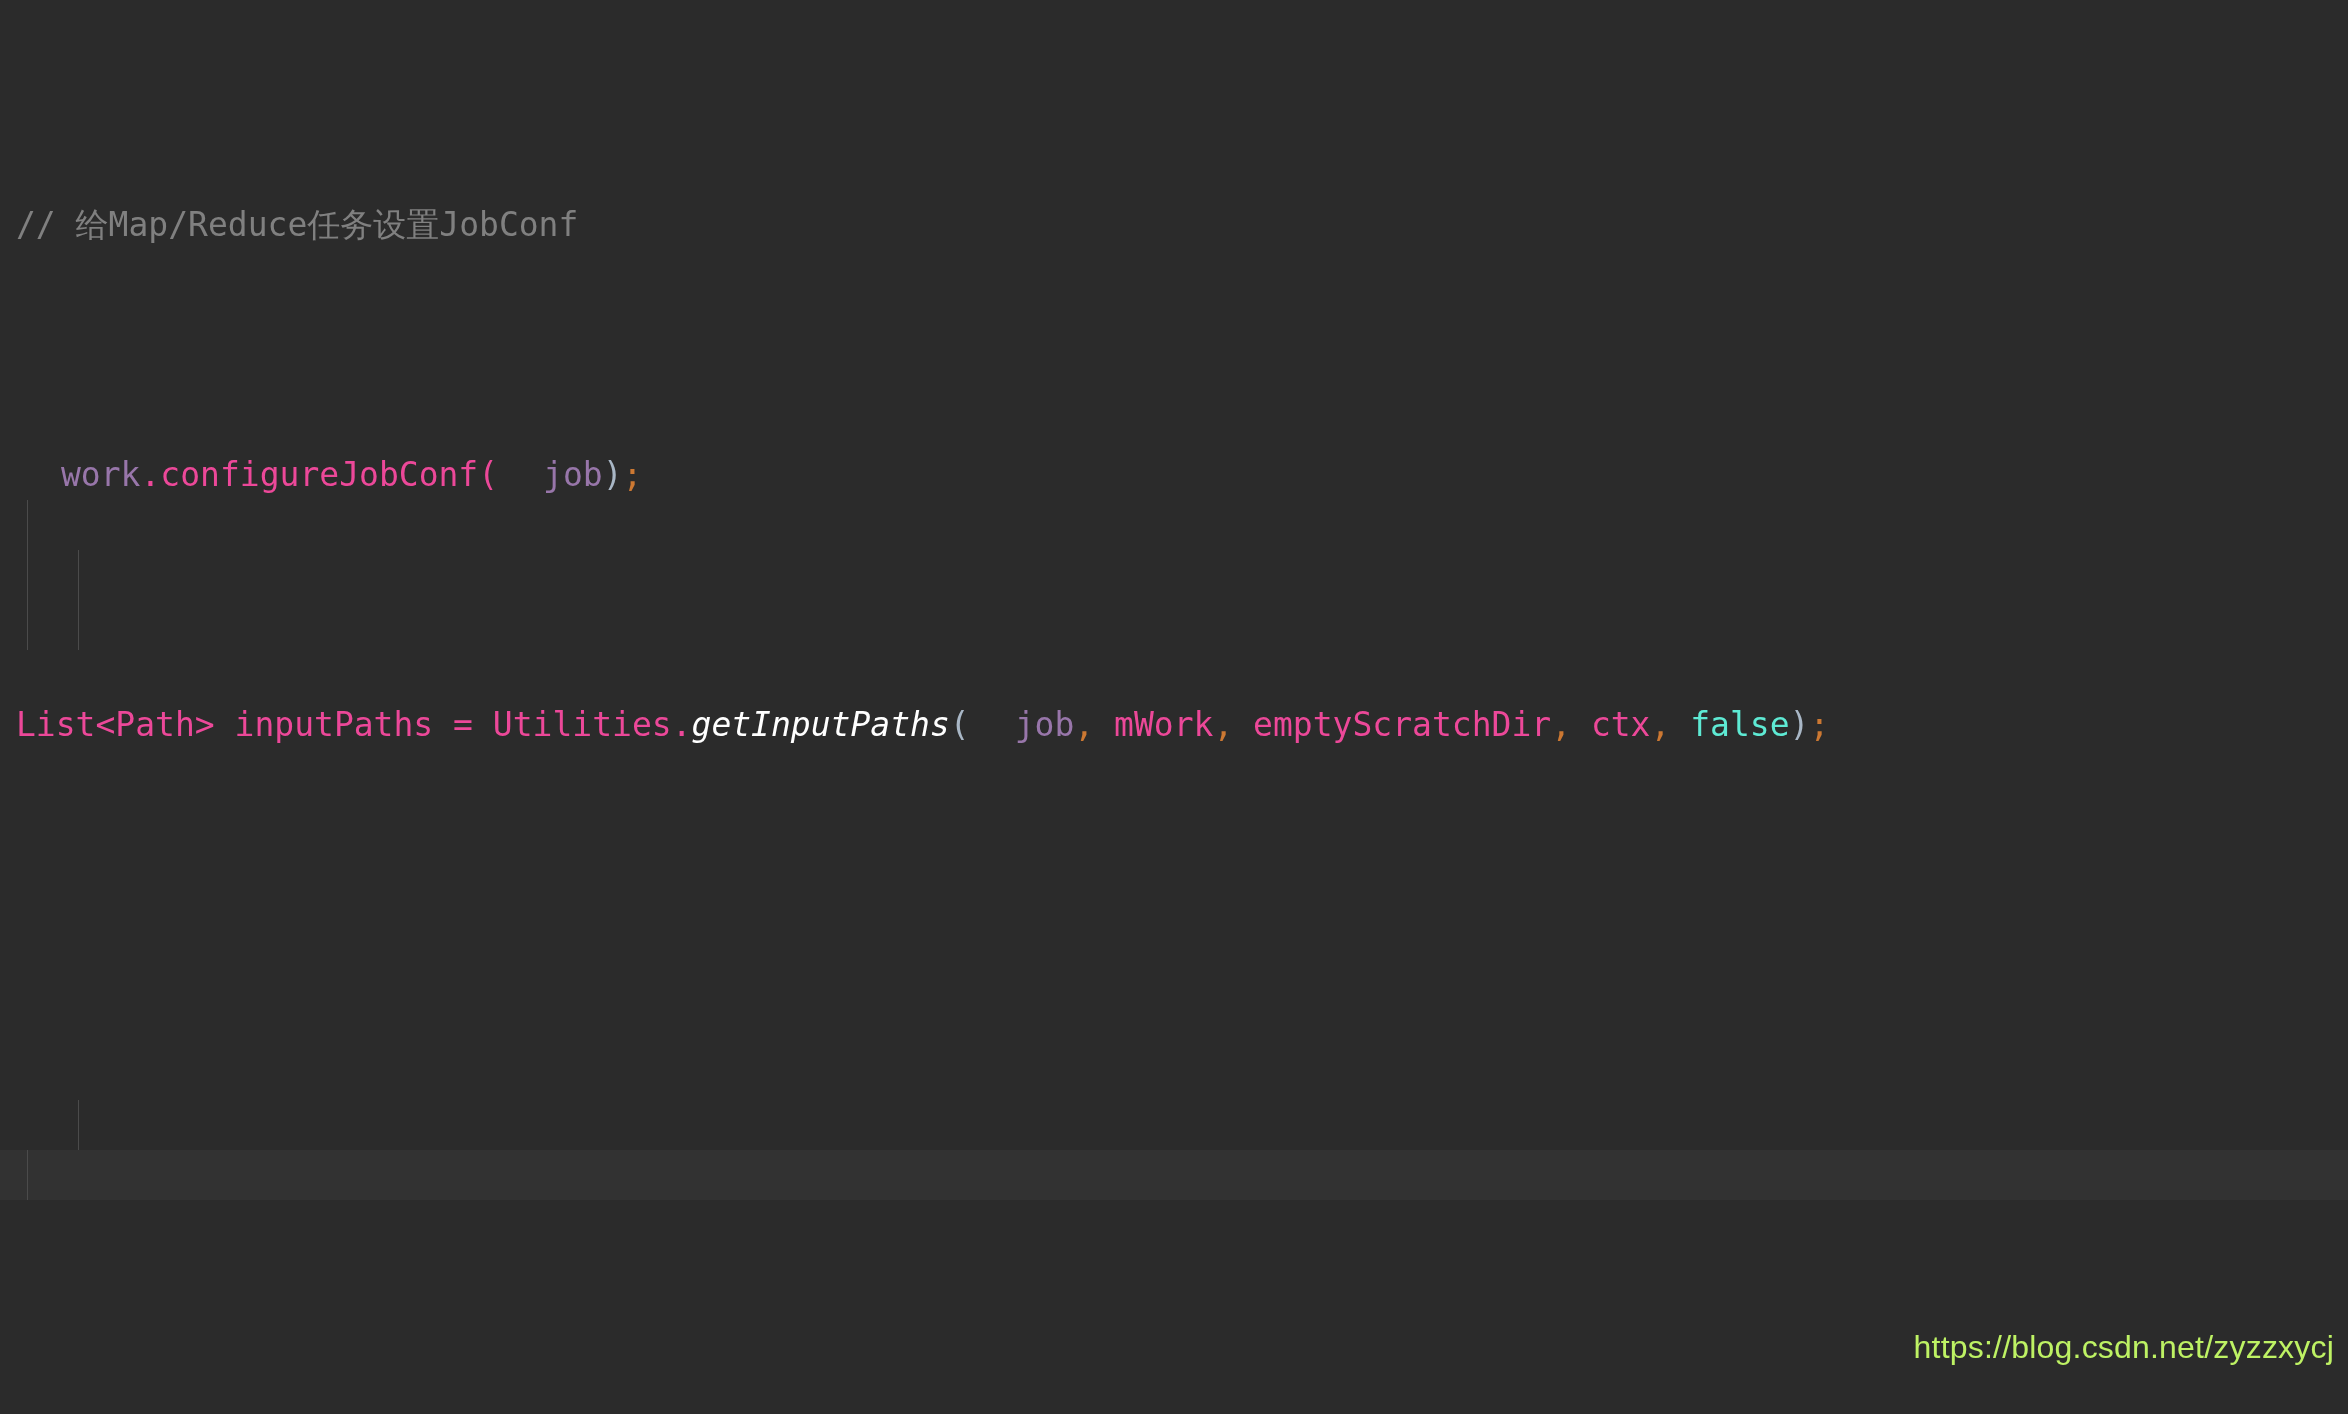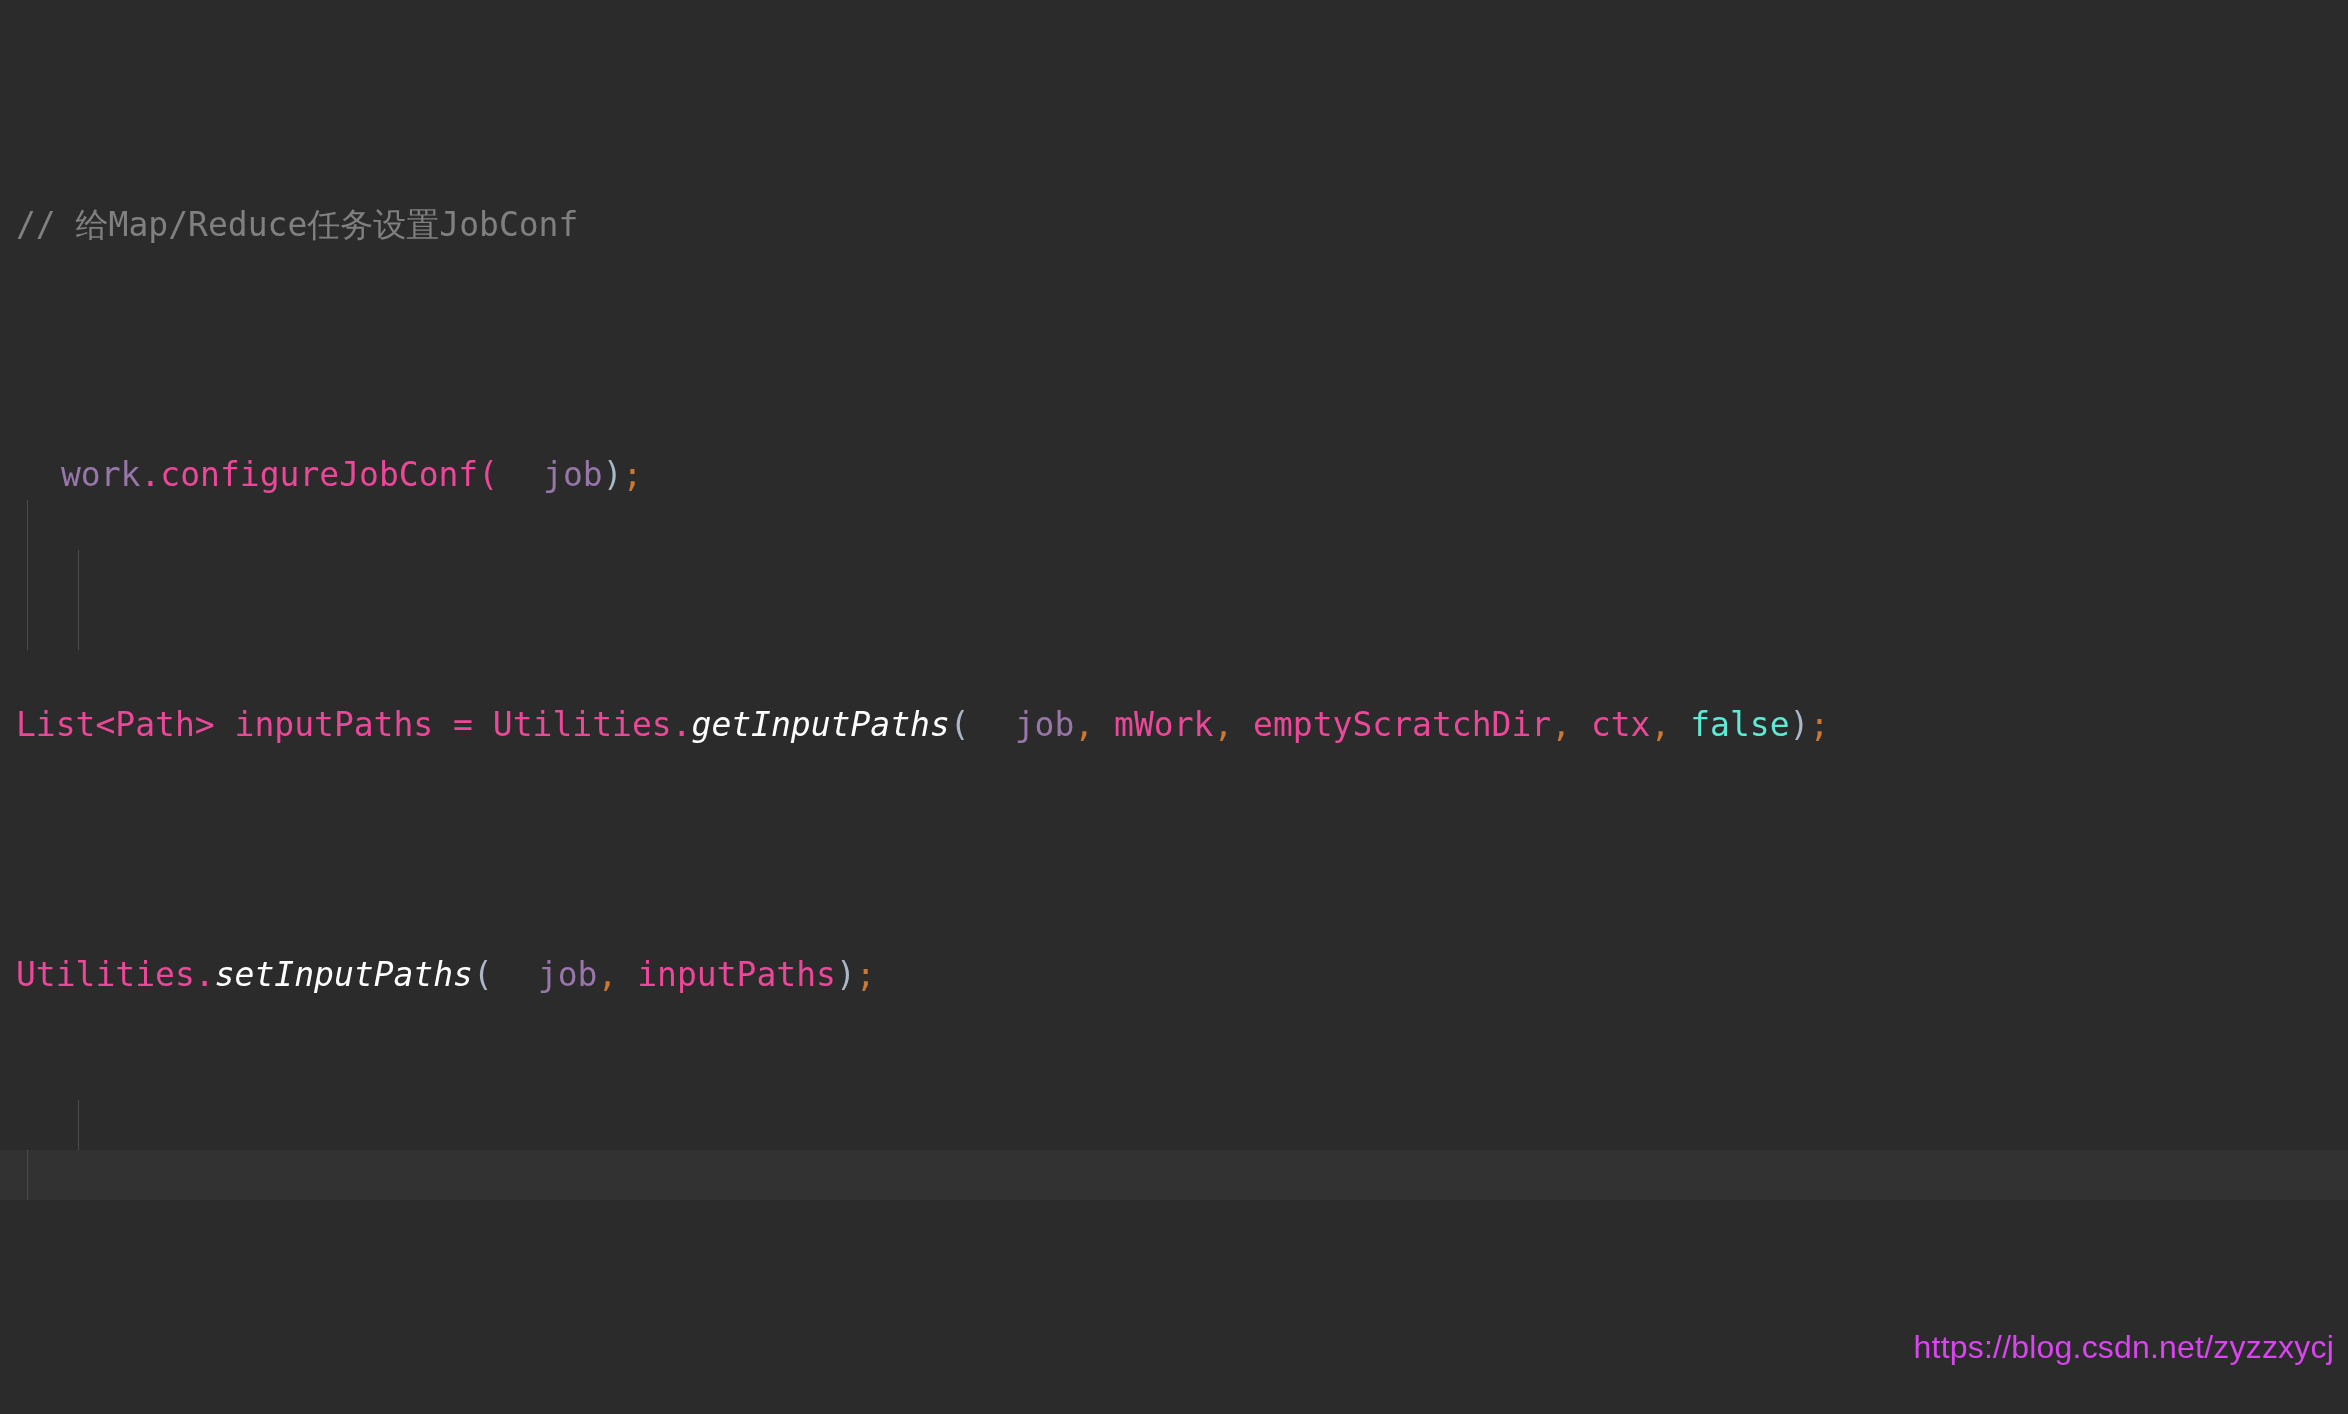--- a/index.html
+++ b/index.html
@@ -71,21 +71,21 @@
   .tok-field     { color: #9876aa; margin-left: 45px; }
   .tok-method    { color: #ffffff; font-style: italic; }
   .tok-punct     { color: #cc7832; }
   .tok-paren     { color: #a9b7c6; }
 
   
   .watermark {
     position: absolute;
     right: 14px;
     bottom: 10px;
-    color: #d946ef;
+    color: #bef264;
     font-family: "Liberation Sans", sans-serif;
     font-size: 32px;
     letter-spacing: 0.2px;
     z-index: 6;
     white-space: pre;
   }
 </style>
 </head>
 <body>
 
@@ -103,21 +103,20 @@
     
     <div class="line"><span class="tok-comment">// 给Map/Reduce任务设置JobConf</span></div>
 
     
     <div class="line"><span class="tok-field">work</span><span class="tok-default">.configureJobConf(</span><span class="tok-field">job</span><span class="tok-paren">)</span><span class="tok-punct">;</span></div>
 
     
     <div class="line"><span class="tok-default">List&lt;Path&gt; inputPaths = Utilities.</span><span class="tok-method">getInputPaths</span><span class="tok-paren">(</span><span class="tok-field">job</span><span class="tok-punct">,</span><span class="tok-default"> mWork</span><span class="tok-punct">,</span><span class="tok-default"> emptyScratchDir</span><span class="tok-punct">,</span><span class="tok-default"> ctx</span><span class="tok-punct">,</span><span class="tok-default"> </span><span class="tok-keyword">false</span><span class="tok-paren">)</span><span class="tok-punct">;</span></div>
 
     
-    <div class="line"><span class="tok-default">Utilities.</span><span class="tok-method">setInputPaths</span><span class="tok-paren">(</span><span class="tok-field">job</span><span class="tok-punct">,</span><span class="tok-default"> inputPaths</span><span class="tok-paren">)</span><span class="tok-punct">;</span></div>
 
     
     <div class="line">&nbsp;</div>
 
     
     
 
     
     
 

